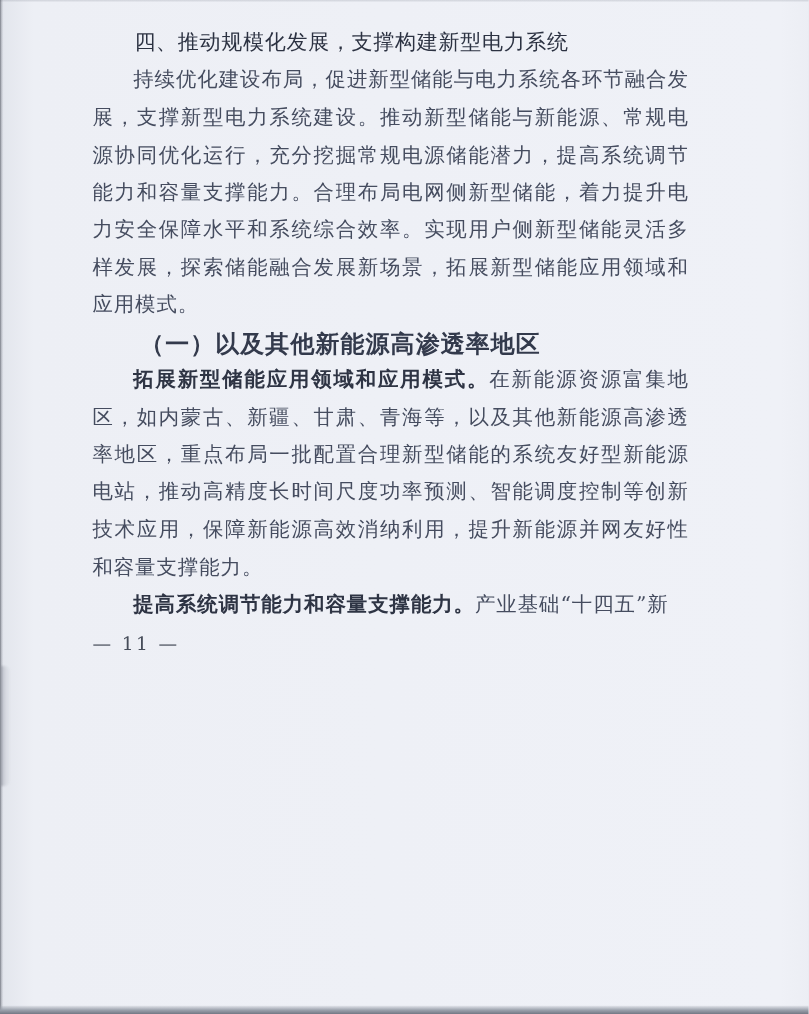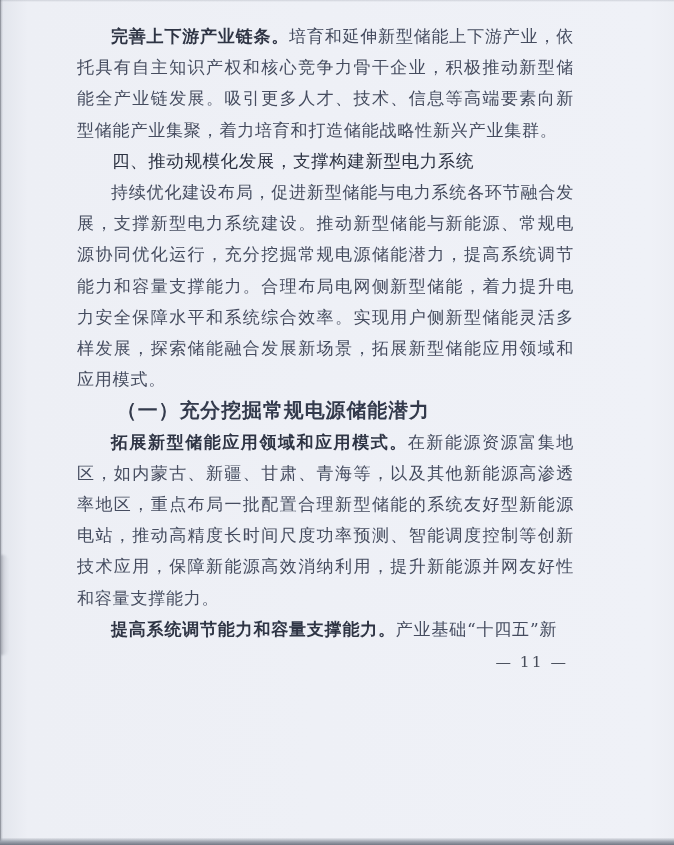--- a/index.html
+++ b/index.html
@@ -82,46 +82,45 @@
     text-indent: 2em;
     font-weight: 600;
     color: #333a4c;
     line-height: 31.2px;
     letter-spacing: 1px;
     text-align: left;
   }
   .page-number {
     margin-top: 7px;
     padding-right: 6px;
-    text-align: right;
+    text-align: left;
     font-size: 15.5px;
     color: #474d5a;
     letter-spacing: 2px;
     line-height: 20px;
   }
 </style>
 </head>
 <body>
 
 <div class="page">
 
   <div class="scan-top-edge"></div>
   <div class="scan-left-edge"></div>
   <div class="scan-left-smudge"></div>
 
   <div class="page-content">
 
-    <p class="para"><span class="lead">完善上下游产业链条。</span><span>培育和延伸新型储能上下游产业，依托具有自主知识产权和核心竞争力骨干企业，积极推动新型储能全产业链发展。吸引更多人才、技术、信息等高端要素向新型储能产业集聚，着力培育和打造储能战略性新兴产业集群。</span></p>
 
 
     <h2 class="section-heading">四、推动规模化发展，支撑构建新型电力系统</h2>
 
     <p class="para"><span>持续优化建设布局，促进新型储能与电力系统各环节融合发展，支撑新型电力系统建设。推动新型储能与新能源、常规电源协同优化运行，充分挖掘常规电源储能潜力，提高系统调节能力和容量支撑能力。合理布局电网侧新型储能，着力提升电力安全保障水平和系统综合效率。实现用户侧新型储能灵活多样发展，探索储能融合发展新场景，拓展新型储能应用领域和应用模式。</span></p>
 
-    <h3 class="subsection-heading">（一）充分挖掘常规电源储能潜力</h3>
+    <h3 class="subsection-heading">（一）以及其他新能源高渗透率地区</h3>
 
     <p class="para"><span class="lead">拓展新型储能应用领域和应用模式。</span><span>在新能源资源富集地区，如内蒙古、新疆、甘肃、青海等，以及其他新能源高渗透率地区，重点布局一批配置合理新型储能的系统友好型新能源电站，推动高精度长时间尺度功率预测、智能调度控制等创新技术应用，保障新能源高效消纳利用，提升新能源并网友好性和容量支撑能力。</span></p>
 
     <p class="para"><span class="lead">提高系统调节能力和容量支撑能力。</span><span>产业基础“十四五”新</span></p>
 
     <div class="page-number">— 11 —</div>
 
   </div>
 
   <div class="scan-bottom-edge"></div>

